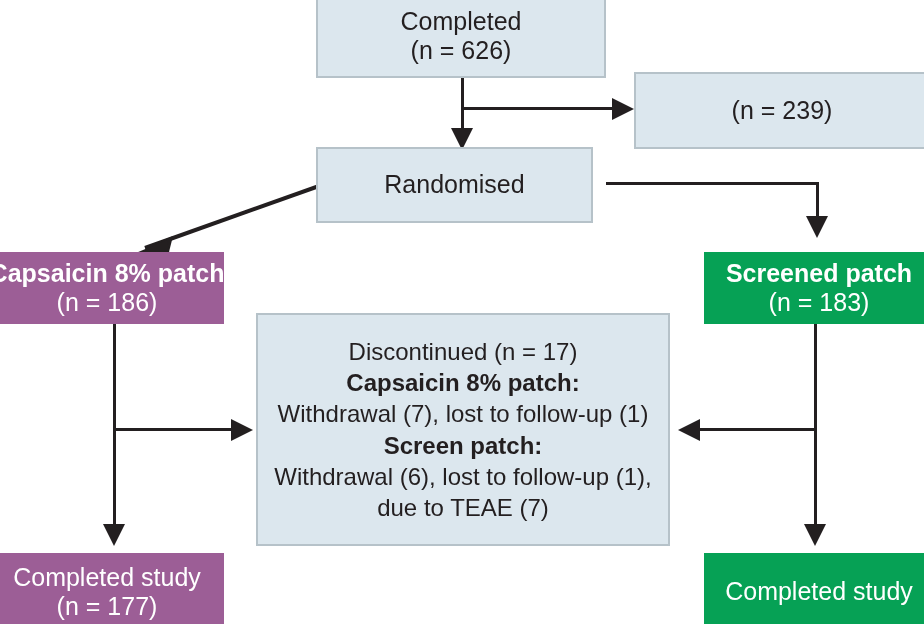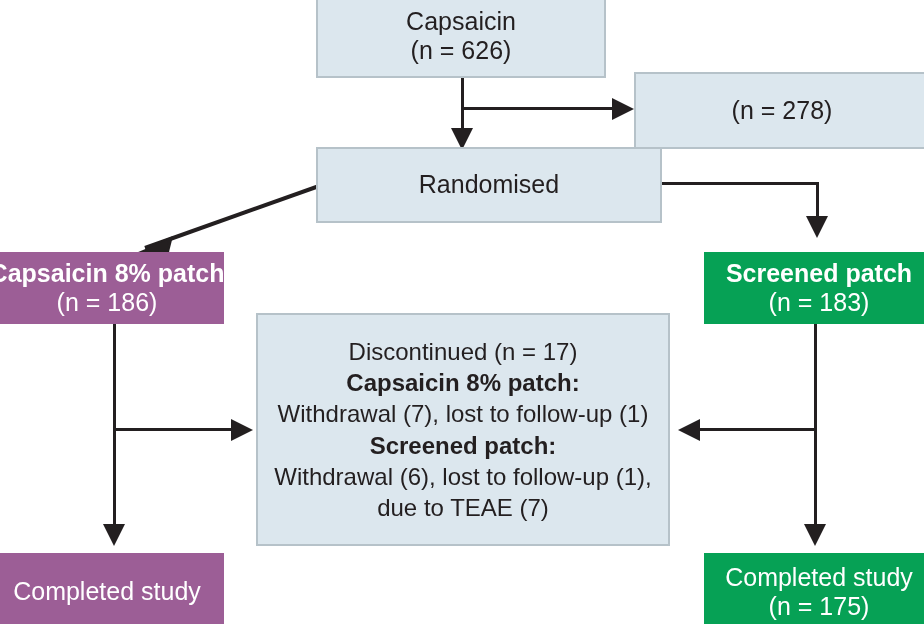--- a/index.html
+++ b/index.html
@@ -113,53 +113,53 @@
   <div class="ln ln-h" style="left:113px; top:428px; width:120px;"></div>
   <div class="arrow arrow-right" style="left:231px; top:419px;"></div>
 
   <div class="ln ln-v" style="left:814px; top:324px; height:204px;"></div>
   <div class="arrow arrow-down" style="left:804px; top:524px;"></div>
 
   <div class="ln ln-h" style="left:700px; top:428px; width:116px;"></div>
   <div class="arrow arrow-left" style="left:678px; top:419px;"></div>
 
   <div class="node box-blue" id="screened-box" style="left:316px; top:-6px; width:290px; height:84px;">
-    <span class="l1">Capsaicin</span>
+    <span class="l1">Completed</span>
     <span class="l2">(n = 626)</span>
   </div>
 
   <div class="node box-blue" id="screen-failure-box" style="left:634px; top:72px; width:296px; height:77px;">
-    <span class="l2">(n = 278)</span>
+    <span class="l2">(n = 239)</span>
   </div>
 
-  <div class="node box-blue" id="randomised-box" style="left:316px; top:147px; width:346px; height:76px;">
+  <div class="node box-blue" id="randomised-box" style="left:316px; top:147px; width:277px; height:76px;">
     <span class="l1">Randomised</span>
   </div>
 
   <div class="node box-purple" id="capsaicin-arm-box" style="left:-10px; top:252px; width:234px; height:72px;">
     <span class="l1 bold">Capsaicin 8% patch</span>
     <span class="l2">(n = 186)</span>
   </div>
 
   <div class="node box-green" id="placebo-arm-box" style="left:704px; top:252px; width:230px; height:72px;">
     <span class="l1 bold">Screened patch</span>
     <span class="l2">(n = 183)</span>
   </div>
 
   <div class="node box-blue" id="discontinued-box" style="left:256px; top:313px; width:414px; height:233px;">
     <span>Discontinued (n = 17)</span>
     <span class="bold">Capsaicin 8% patch:</span>
     <span>Withdrawal (7), lost to follow-up (1)</span>
-    <span class="bold">Screened patch:</span>
+    <span class="bold">Screen patch:</span>
     <span>Withdrawal (6), lost to follow-up (1),</span>
     <span>due to TEAE (7)</span>
   </div>
 
   <div class="node box-purple" id="capsaicin-completed-box" style="left:-10px; top:553px; width:234px; height:78px;">
     <span class="l1">Completed study</span>
+    <span class="l2">(n = 177)</span>
   </div>
 
   <div class="node box-green" id="placebo-completed-box" style="left:704px; top:553px; width:230px; height:78px;">
     <span class="l1">Completed study</span>
-    <span class="l2">(n = 175)</span>
   </div>
 
 </div>
 
 </body></html>

